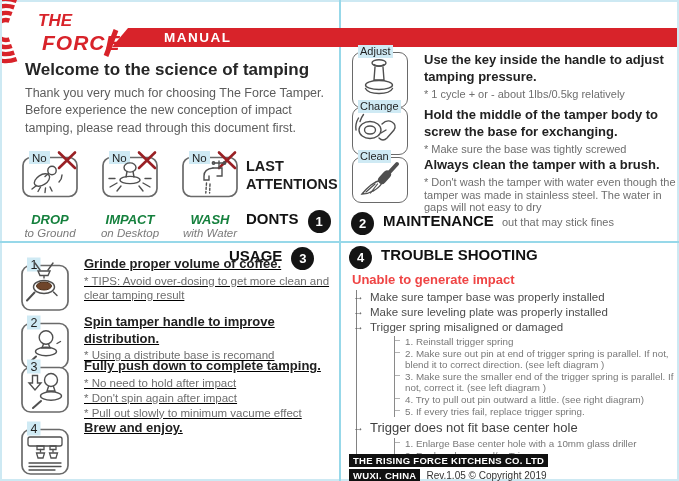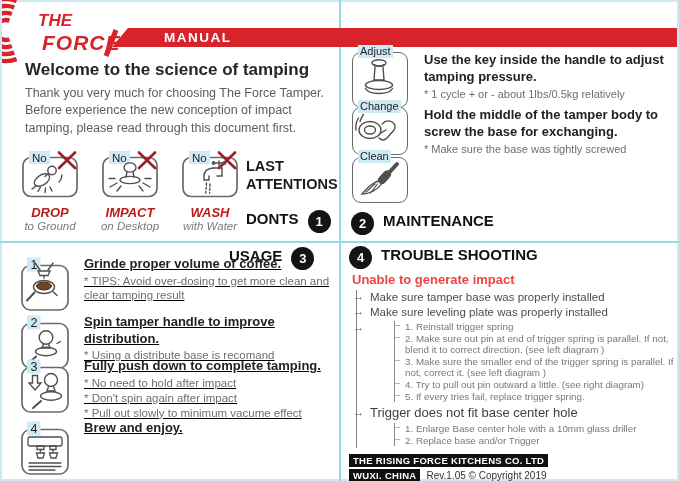--- a/index.html
+++ b/index.html
@@ -12,21 +12,21 @@
   .banner{position:absolute;left:112px;top:28px;right:2px;height:19px;background:#d8232a;
           clip-path:polygon(16px 0,100% 0,100% 100%,0 100%);}
   .banner span{position:absolute;left:52px;top:2px;color:#fff;font-weight:bold;font-size:13.5px;letter-spacing:1.5px;}
 
   .welcome{position:absolute;left:25px;top:60px;width:312px;}
   .welcome h1{margin:0;font-size:17px;font-weight:bold;color:#262626;}
   .welcome p{margin:5px 0 0;font-size:12.5px;color:#5c5c5c;line-height:1.38;}
 
   .donts-row{position:absolute;left:20px;top:150px;display:flex;gap:20px;}
   .dont-item{width:60px;text-align:center;}
-  .dont-name{font-size:13px;font-weight:bold;font-style:italic;color:#b91c1c;margin-top:1px;}
+  .dont-name{font-size:13px;font-weight:bold;font-style:italic;color:#15803d;margin-top:8px;}
   .dont-sub{font-size:11.5px;font-style:italic;color:#7a7a7a;}
 
   .last-attentions{position:absolute;left:246px;top:157px;width:96px;font-size:14.5px;font-weight:bold;color:#1b1b1b;line-height:1.25;}
 
   .section-head{display:flex;align-items:flex-start;gap:9px;font-weight:bold;font-size:15px;color:#111;}
   .donts-head{position:absolute;left:246px;top:210px;}
   .maint-head{position:absolute;left:351px;top:212px;}
   .usage-head{position:absolute;left:229px;top:247px;}
   .ts-head{position:absolute;left:349px;top:246px;}
   .badge{width:23px;height:23px;border-radius:50%;background:#141414;color:#fff;font-size:13px;font-weight:bold;
@@ -213,20 +213,25 @@
     <div class="icon-frame" style="width:54px;height:44px;">
       <span class="tag">Clean</span>
       <svg width="50" height="40" viewBox="0 0 50 40" style="margin:1px 0 0 1px">
         <g fill="none" stroke="#4f4f4f" stroke-linecap="round">
           <path d="M43 5 L32 17" stroke-width="4"></path>
           <path d="M33 15.5 l-5 5.5" stroke-width="8"></path>
           <path d="M28 21 q-6 1 -11 5 q-5 4 -9 9 q6 0 11-3 q6-3 9-8" stroke-width="1.4"></path>
           <path d="M12 33 l9-8 M16.5 34 l7-9" stroke-width="1.2"></path>
         </g>
       </svg>
+    </div>
+    <div class="m-text">
+      <div class="m-title">Always clean the tamper with a brush.</div>
+      <div class="m-note">* Don't wash the tamper with water even though the tamper was made in stainless steel. The water in gaps will not easy to dry</div>
+      <div class="m-note offset">out that may stick fines</div>
     </div>
   </div>
 
   <div class="section-head maint-head">
     <span class="badge">2</span>
     <span>MAINTENANCE</span>
   </div>
 
   <div class="section-head usage-head">
     <span>USAGE</span>
@@ -320,20 +325,21 @@
   <div class="ts-problem">Unable to generate impact</div>
 
   <div class="ts-tree">
     <div class="cause">
       <span>Make sure tamper base was properly installed</span>
     </div>
     <div class="cause">
       <span>Make sure leveling plate was properly installed</span>
     </div>
     <div class="cause">
+      <span>Trigger spring misaligned or damaged</span>
       <div class="substeps">
         <div class="substep">1. Reinstall trigger spring</div>
         <div class="substep">2. Make sure out pin at end of trigger spring is parallel. If not, blend it to correct direction. (see left diagram )</div>
         <div class="substep">3. Make sure the smaller end of the trigger spring is parallel. If not, correct it. (see left diagram )</div>
         <div class="substep">4. Try to pull out pin outward a little. (see right diagram)</div>
         <div class="substep">5. If every tries fail, replace trigger spring.</div>
       </div>
     </div>
     <div class="cause cause-big">
       <span>Trigger does not fit base center hole</span>

